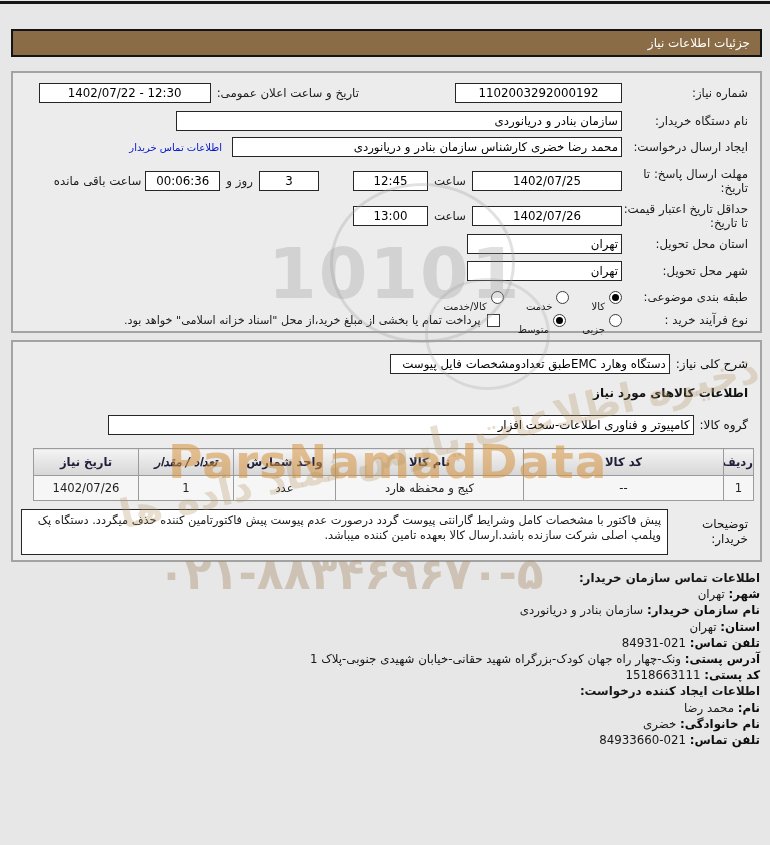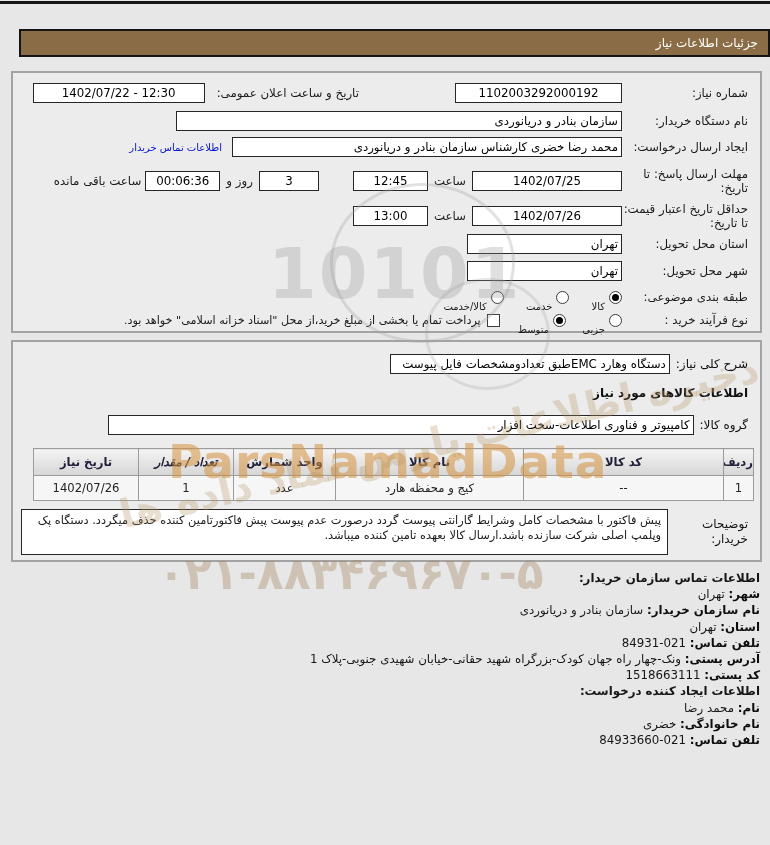--- a/index.html
+++ b/index.html
@@ -8,21 +8,21 @@
     position: relative;
     background:#e7e7e7;
     font-family:"DejaVu Sans","Liberation Sans",sans-serif;
     font-size:12px; color:#1a1a1a;
     direction: rtl;
     overflow:hidden;
   }
   .topline { position:absolute; top:1px; left:0; width:770px; height:3px; background:#161616; }
 
   .titlebar {
-    position:absolute; top:29px; right:0; width:751px; height:28px;
+    position:absolute; top:29px; right:8px; width:751px; height:28px;
     background:#8a6d46; border:2px solid #141414;
     color:#ffffff; display:flex; align-items:center; padding:0 10px; font-size:12px;
   }
 
   .panel { position:absolute; right:8px; width:751px; background:#ececec; border:2px solid #a3a3a3; }
   .panel1 { top:71px; height:262px; }
   .panel2 { top:340px; height:222px; }
 
   .frow { position:absolute; right:12px; left:8px; display:flex; align-items:center; height:22px; }
   .lbl  { width:126px; flex:none; font-size:11.8px; line-height:14.5px; color:#1b1b1b; }
@@ -84,21 +84,21 @@
 <div class="titlebar">
   <span>جزئیات اطلاعات نیاز</span>
 </div>
 
 <div class="panel panel1">
 
   <div class="frow" style="top:9px">
     <span class="lbl">شماره نیاز:</span>
     <input class="ibox w167 center" dir="ltr" readonly="" value="1102003292000192" style="">
     <span class="lbl2 gap">تاریخ و ساعت اعلان عمومی:</span>
-    <input class="ibox w172 center" dir="ltr" readonly="" style="margin-right: 12px;" value="1402/07/22 - 12:30">
+    <input class="ibox w172 center" dir="ltr" readonly="" style="margin-right: 6px;" value="1402/07/22 - 12:30">
   </div>
 
   <div class="frow" style="top:37px">
     <span class="lbl">نام دستگاه خریدار:</span>
     <input class="ibox w446 rtl-in" readonly="" value="سازمان بنادر و دریانوردی" style="">
   </div>
 
   <div class="frow" style="top:63px">
     <span class="lbl">ایجاد ارسال درخواست:</span>
     <input class="ibox w390 rtl-in" readonly="" value="محمد رضا خضری کارشناس سازمان بنادر و دریانوردی" style="">

